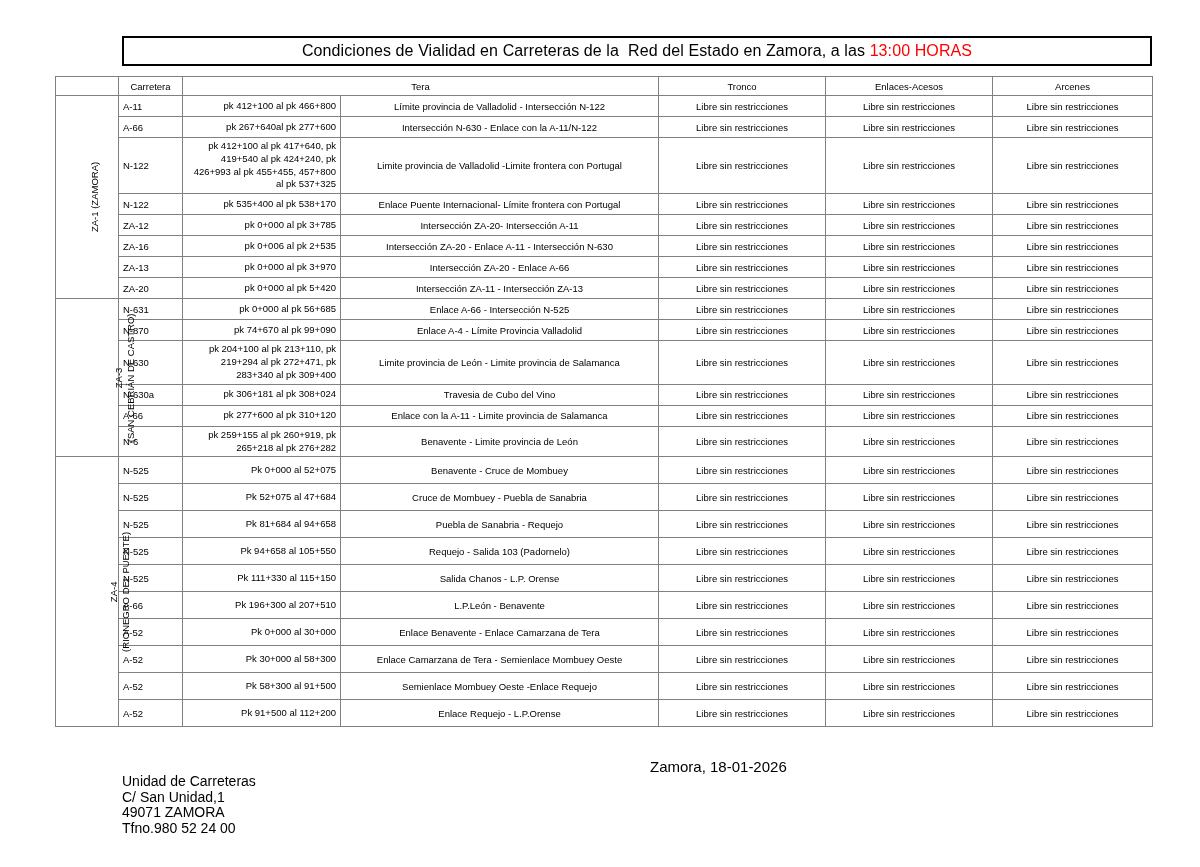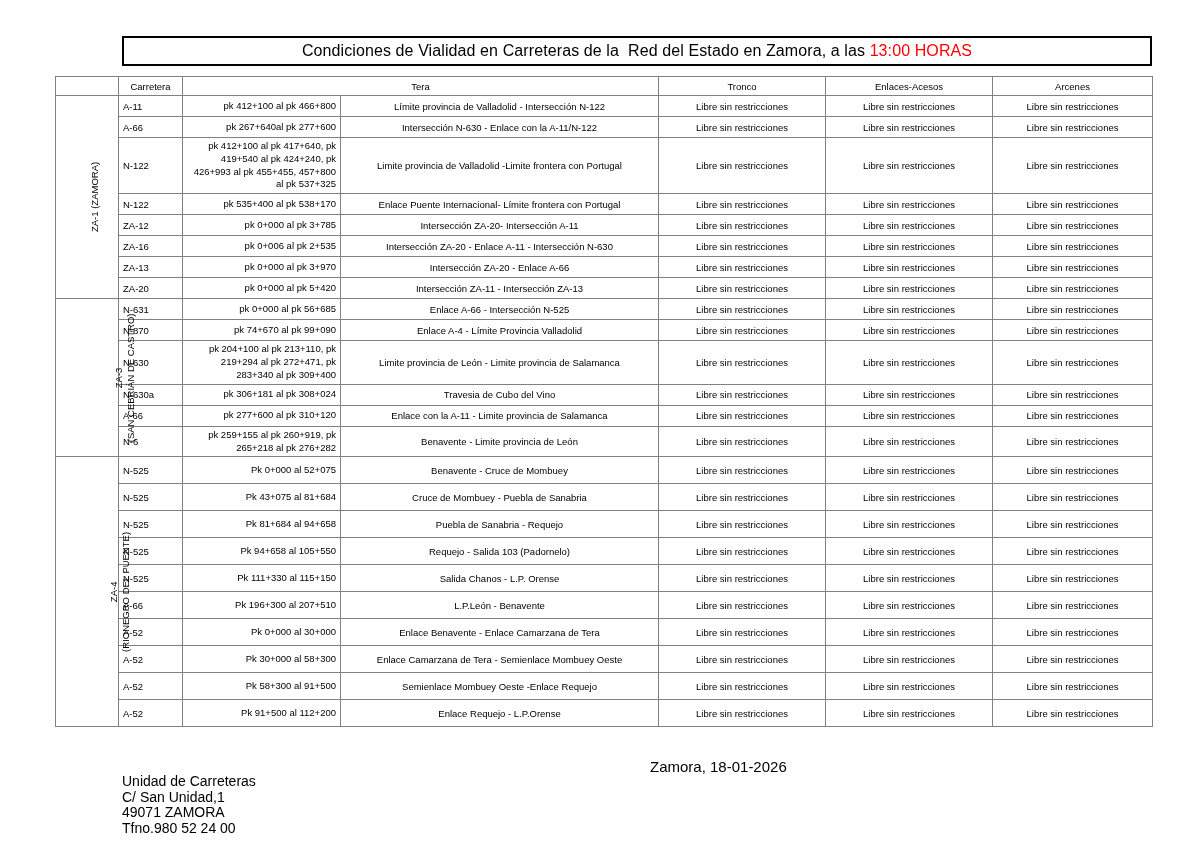--- a/index.html
+++ b/index.html
@@ -276,21 +276,21 @@
 (RIONEGRO DEL PUENTE)</span></td>
         <td class="road-cell frame-left">N-525</td>
         <td class="pk-cell">Pk 0+000 al 52+075</td>
         <td class="desc-cell">Benavente - Cruce de Mombuey</td>
         <td class="state-cell">Libre sin restricciones</td>
         <td class="state-cell">Libre sin restricciones</td>
         <td class="state-cell frame-right">Libre sin restricciones</td>
       </tr>
       <tr class="row-tall">
         <td class="road-cell frame-left">N-525</td>
-        <td class="pk-cell">Pk 43+075 al 81+684</td>
+        <td class="pk-cell">Pk 52+075 al 47+684</td>
         <td class="desc-cell">Cruce de Mombuey - Puebla de Sanabria</td>
         <td class="state-cell">Libre sin restricciones</td>
         <td class="state-cell">Libre sin restricciones</td>
         <td class="state-cell frame-right">Libre sin restricciones</td>
       </tr>
       <tr class="row-tall">
         <td class="road-cell frame-left">N-525</td>
         <td class="pk-cell">Pk 81+684 al 94+658</td>
         <td class="desc-cell">Puebla de Sanabria - Requejo</td>
         <td class="state-cell">Libre sin restricciones</td>

